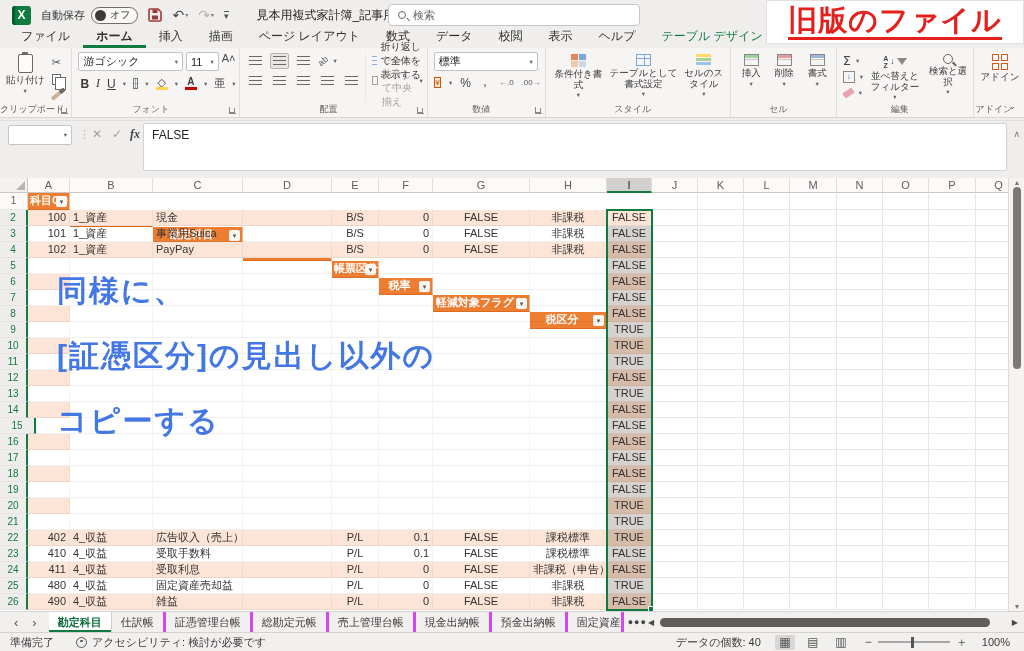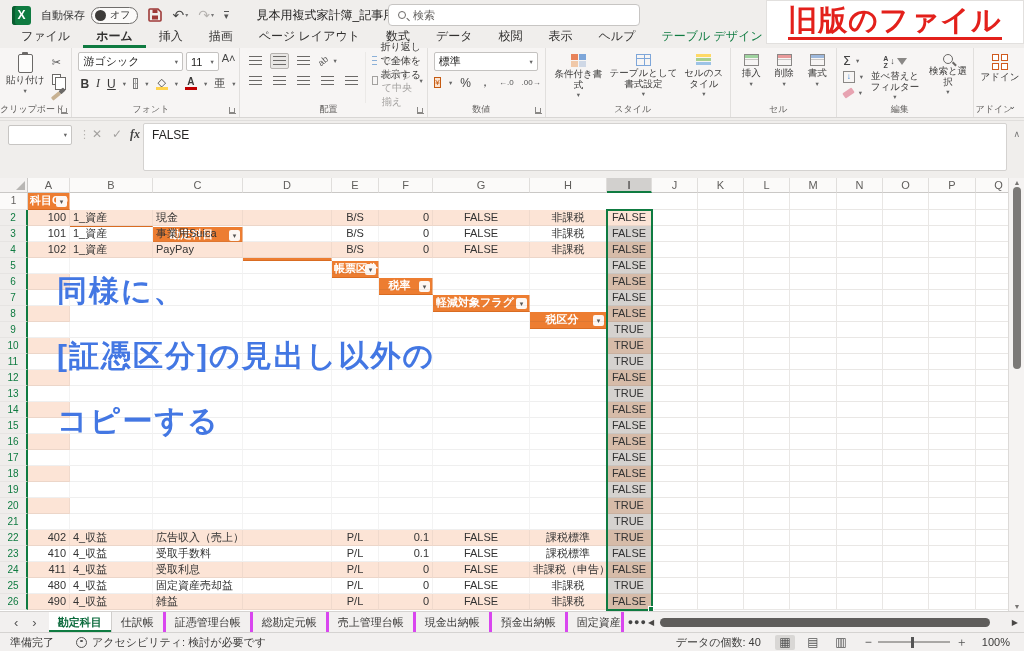--- a/index.html
+++ b/index.html
@@ -737,21 +737,21 @@
         <div class="gc cell ta-c" style="left: 530px; top: 224px; width: 77px; height: 16px;"></div>
         <div class="gc cell ta-c iband" style="left: 607px; top: 224px; width: 45px; height: 16px;">FALSE</div>
         <div class="gc cell empty" style="left: 652px; top: 224px; width: 46px; height: 16px;"></div>
         <div class="gc cell empty" style="left: 698px; top: 224px; width: 46px; height: 16px;"></div>
         <div class="gc cell empty" style="left: 744px; top: 224px; width: 46px; height: 16px;"></div>
         <div class="gc cell empty" style="left: 790px; top: 224px; width: 47px; height: 16px;"></div>
         <div class="gc cell empty" style="left: 837px; top: 224px; width: 46px; height: 16px;"></div>
         <div class="gc cell empty" style="left: 883px; top: 224px; width: 46px; height: 16px;"></div>
         <div class="gc cell empty" style="left: 929px; top: 224px; width: 47px; height: 16px;"></div>
         <div class="gc cell empty" style="left: 976px; top: 224px; width: 46px; height: 16px;"></div>
-        <div class="gc rowhdr sel" style="left: 0px; top: 240px; width: 28px; height: 16px;">15</div>
+        <div class="gc rowhdr sel" style="left: 0px; top: 240px; width: 36px; height: 16px;">15</div>
         <div class="gc cell ta-r" style="left: 28px; top: 240px; width: 42px; height: 16px;"></div>
         <div class="gc cell ta-l" style="left: 70px; top: 240px; width: 83px; height: 16px;"></div>
         <div class="gc cell ta-l" style="left: 153px; top: 240px; width: 90px; height: 16px;"></div>
         <div class="gc cell ta-l" style="left: 243px; top: 240px; width: 89px; height: 16px;"></div>
         <div class="gc cell ta-c" style="left: 332px; top: 240px; width: 47px; height: 16px;"></div>
         <div class="gc cell ta-r" style="left: 379px; top: 240px; width: 54px; height: 16px;"></div>
         <div class="gc cell ta-c" style="left: 433px; top: 240px; width: 97px; height: 16px;"></div>
         <div class="gc cell ta-c" style="left: 530px; top: 240px; width: 77px; height: 16px;"></div>
         <div class="gc cell ta-c iwhite" style="left: 607px; top: 240px; width: 45px; height: 16px;">FALSE</div>
         <div class="gc cell empty" style="left: 652px; top: 240px; width: 46px; height: 16px;"></div>

